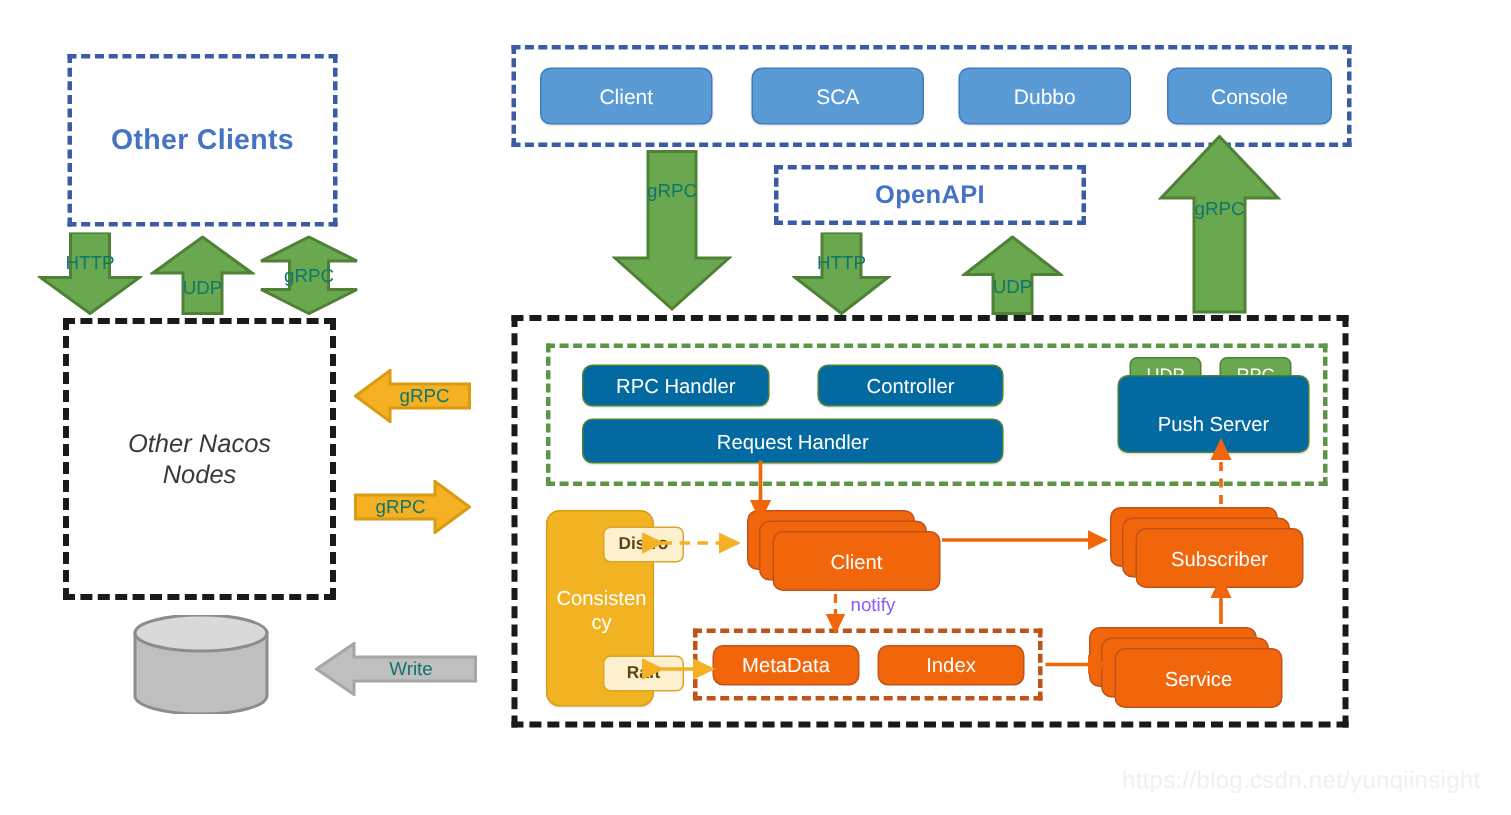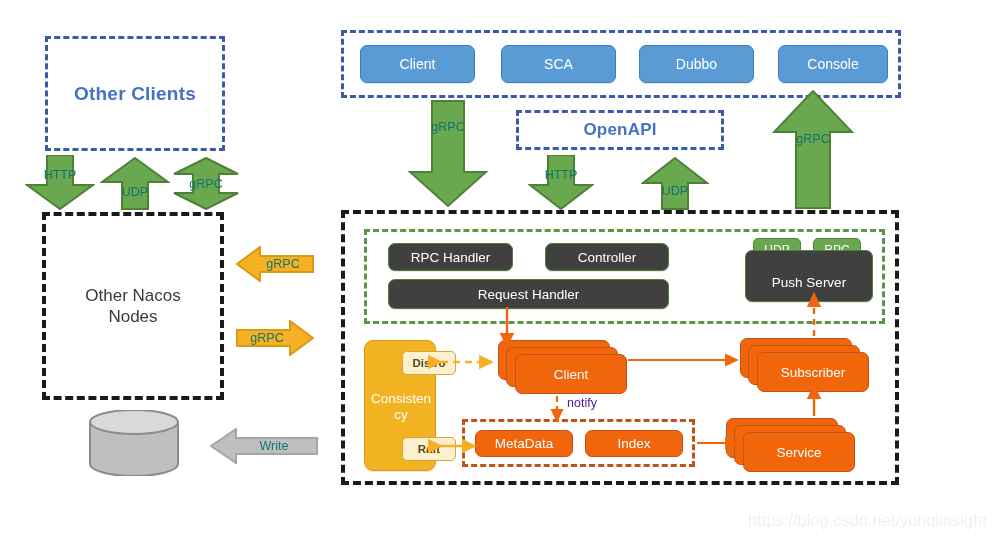--- a/index.html
+++ b/index.html
@@ -53,21 +53,21 @@
     background:#5B9BD5;
     border:1.5px solid #3F7DBF;
     border-radius:7px;
     color:#ffffff;
     font-size:14px;
     box-shadow:0 1px 1px rgba(0,0,0,.10);
   }
 
   
   .box-green{
-    background:#404040;
+    background:#0369a1;
     border:1.5px solid #4E8036;
     border-radius:7px;
     color:#ffffff;
     font-size:13.5px;
     box-shadow:0 1px 1px rgba(0,0,0,.10);
   }
   .box-green-sm{
     background:#6AA84F;
     border:1.5px solid #4E8036;
     border-radius:5px;
@@ -159,21 +159,21 @@
 
   <div class="ba" style="left:172px;top:157px;width:68px;height:53px;">
     <svg class="arrow-shape" viewBox="0 0 68 53" preserveAspectRatio="none">
       <polygon points="34,1 66,17 47,17 47,36 66,36 34,52 2,36 21,36 21,17 2,17" fill="#6AA84F" stroke="#4E8036" stroke-width="2"></polygon>
     </svg>
     <div class="atxt">
       <span>gRPC</span>
     </div>
   </div>
 
-  <div class="abs dash-black ctr" style="left:42px;top:212px;width:182px;height:188px;">
+  <div class="abs dash-black ctr" style="left:42px;top:212px;width:182px;height:188px;font-style:italic;">
     <span class="label-dark" style="white-space:pre-line;">Other Nacos
 Nodes</span>
   </div>
 
   <div class="abs" style="left:88px;top:410px;width:92px;height:66px;">
     <svg width="92" height="66" viewBox="0 0 92 66">
       <path d="M2,12 L2,54 A44,12 0 0 0 90,54 L90,12 Z" fill="#BFBFBF" stroke="#8C8C8C" stroke-width="2"></path>
       <ellipse cx="46" cy="12" rx="44" ry="12" fill="#D9D9D9" stroke="#8C8C8C" stroke-width="2"></ellipse>
     </svg>
   </div>
@@ -358,20 +358,20 @@
 
       <line x1="212" y1="182" x2="212" y2="207" stroke="#F2660B" stroke-width="2.2" stroke-dasharray="6,4" marker-end="url(#ar-o)"></line>
 
       <line x1="352" y1="229" x2="392" y2="229" stroke="#F2660B" stroke-width="2.2" marker-end="url(#ar-o)"></line>
 
       <line x1="469" y1="202" x2="469" y2="172" stroke="#F2660B" stroke-width="2.4" marker-end="url(#ar-o)"></line>
 
       <line x1="469" y1="122" x2="469" y2="80" stroke="#F2660B" stroke-width="2.4" stroke-dasharray="6,5" marker-end="url(#ar-o)"></line>
     </svg>
 
-    <div class="abs" style="left:222px;top:182px;color:#4c1d95;font-size:12.5px;">
+    <div class="abs" style="left:222px;top:182px;color:#8b5cf6;font-size:12.5px;">
       <span>notify</span>
     </div>
   </div>
 
   <div class="watermark" style="left:748px;top:512px;">https://blog.csdn.net/yunqiinsight</div>
 
 </div>
 
 </body></html>

